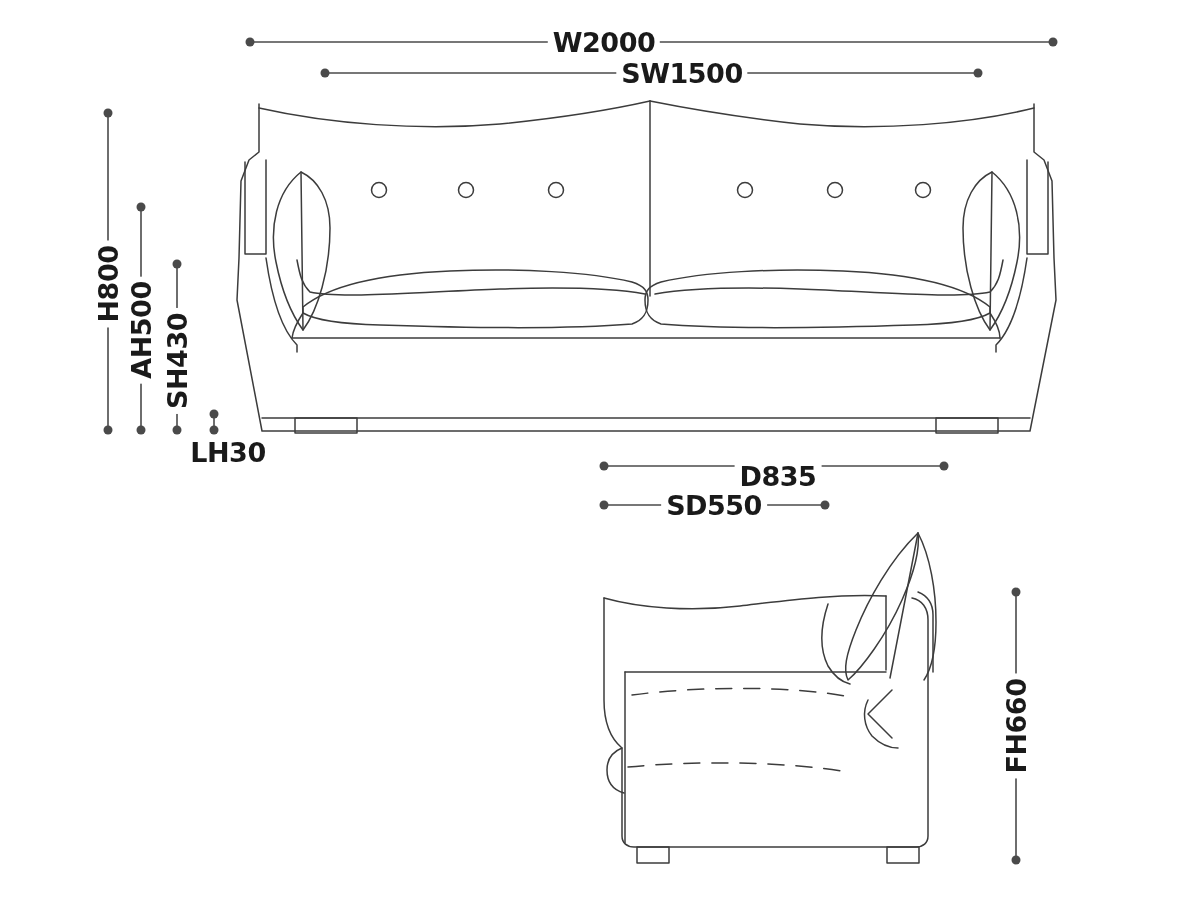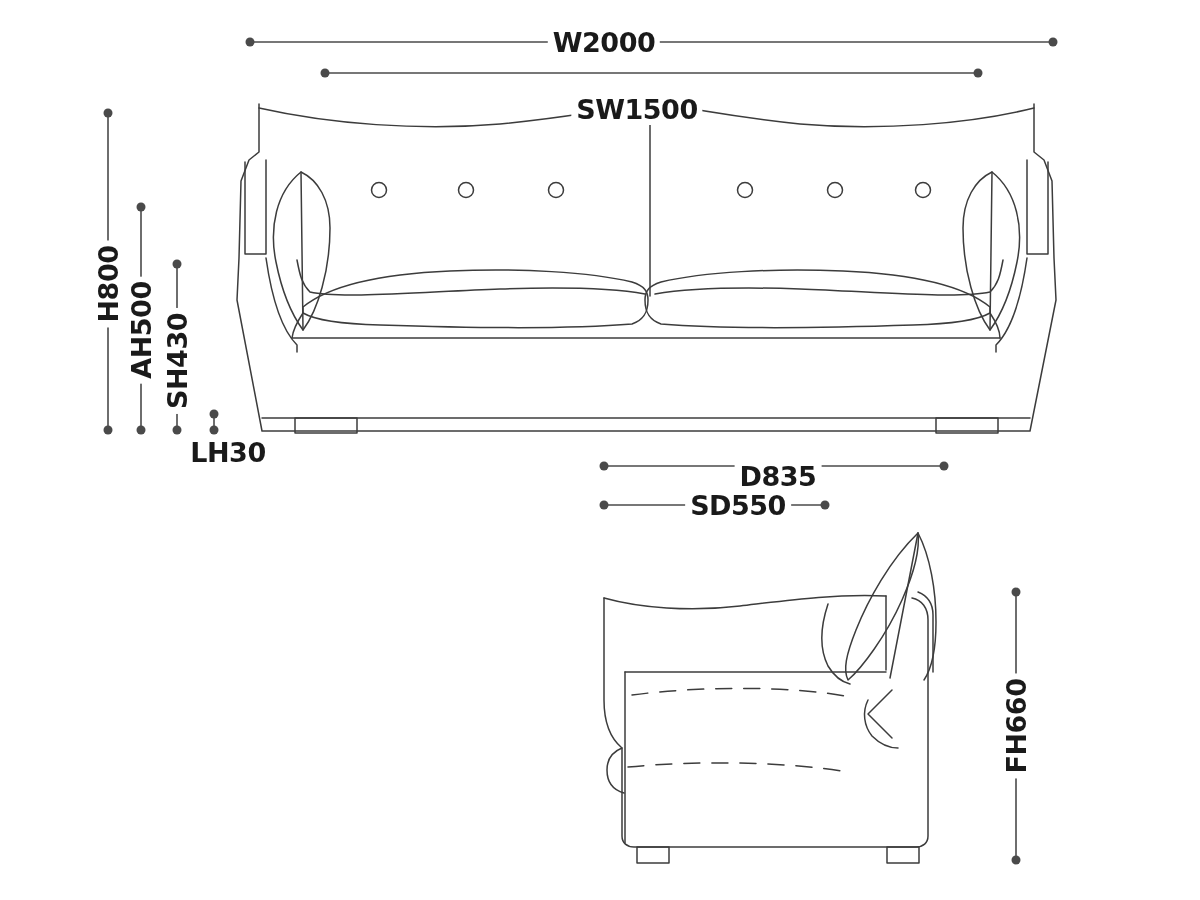--- a/index.html
+++ b/index.html
@@ -266,29 +266,29 @@
       <path stroke-dasharray="16 12" d="M 628 767
                C 700 760, 790 762, 848 772"></path>
 
       <rect x="637" y="847" width="32" height="16"></rect>
       <rect x="887" y="847" width="32" height="16"></rect>
     </g>
   </svg>
 
   <div class="dim-label" style="left:604px; top:27px; transform:translateX(-50%);">W2000</div>
 
-  <div class="dim-label" style="left:637px; top:58px; transform:translateX(-50%);margin-top:36px;">SW1500</div>
+  <div class="dim-label" style="left:682px; top:58px; transform:translateX(-50%);">SW1500</div>
 
   <div class="dim-label vert" style="left:108px; top:284px; transform:translate(-50%,-50%) rotate(-90deg);">H800</div>
 
   <div class="dim-label vert" style="left:141px; top:330px; transform:translate(-50%,-50%) rotate(-90deg);">AH500</div>
 
   <div class="dim-label vert" style="left:177px; top:361px; transform:translate(-50%,-50%) rotate(-90deg);">SH430</div>
 
   <div class="dim-label" style="left:228px; top:437px; transform:translateX(-50%);">LH30</div>
 
   <div class="dim-label" style="left:778px; top:451px; transform:translateX(-50%);margin-top:10px;">D835</div>
 
-  <div class="dim-label" style="left:714px; top:490px; transform:translateX(-50%);margin-left:24px;">SD550</div>
+  <div class="dim-label" style="left:714px; top:490px; transform:translateX(-50%);">SD550</div>
 
   <div class="dim-label vert" style="left:1016px; top:726px; transform:translate(-50%,-50%) rotate(-90deg);">FH660</div>
 
 </div>
 
 </body></html>

